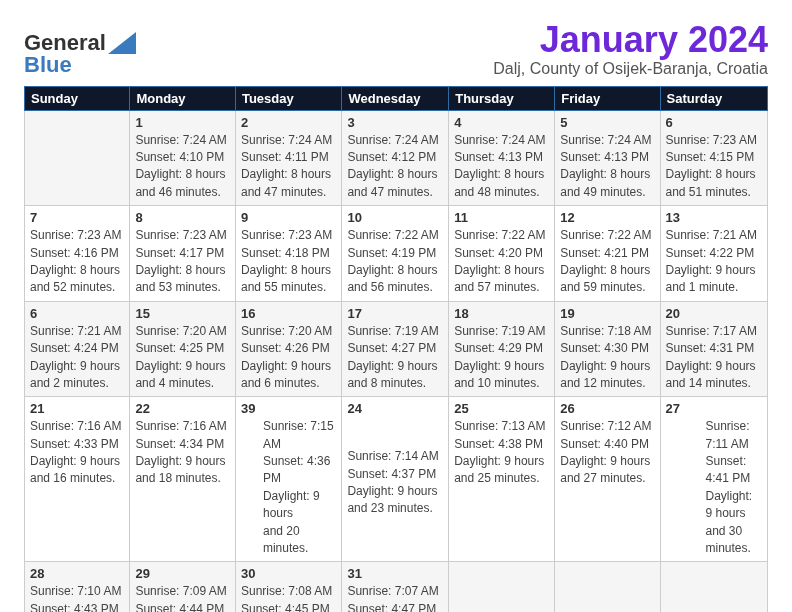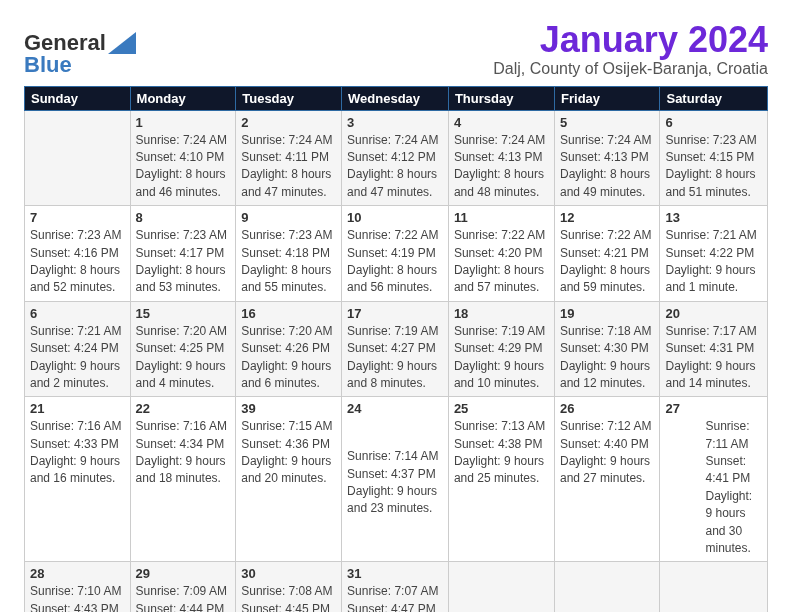--- a/index.html
+++ b/index.html
@@ -267,21 +267,21 @@
         </td>
         <td>
           <span class="day-number">22</span>
           <div class="day-info" style="white-space: pre-line;">Sunrise: 7:16 AM
 Sunset: 4:34 PM
 Daylight: 9 hours
 and 18 minutes.</div>
         </td>
         <td>
           <span class="day-number">39</span>
-          <div class="day-info" style="white-space: pre-line;">Sunrise: 7:15 AM
+          <div class="day-info" style="white-space: pre-line; margin-left: 22px;">Sunrise: 7:15 AM
 Sunset: 4:36 PM
 Daylight: 9 hours
 and 20 minutes.</div>
         </td>
         <td>
           <span class="day-number">24</span>
           <div class="day-info" style="white-space: pre-line; margin-top: 32px;">Sunrise: 7:14 AM
 Sunset: 4:37 PM
 Daylight: 9 hours
 and 23 minutes.</div>

